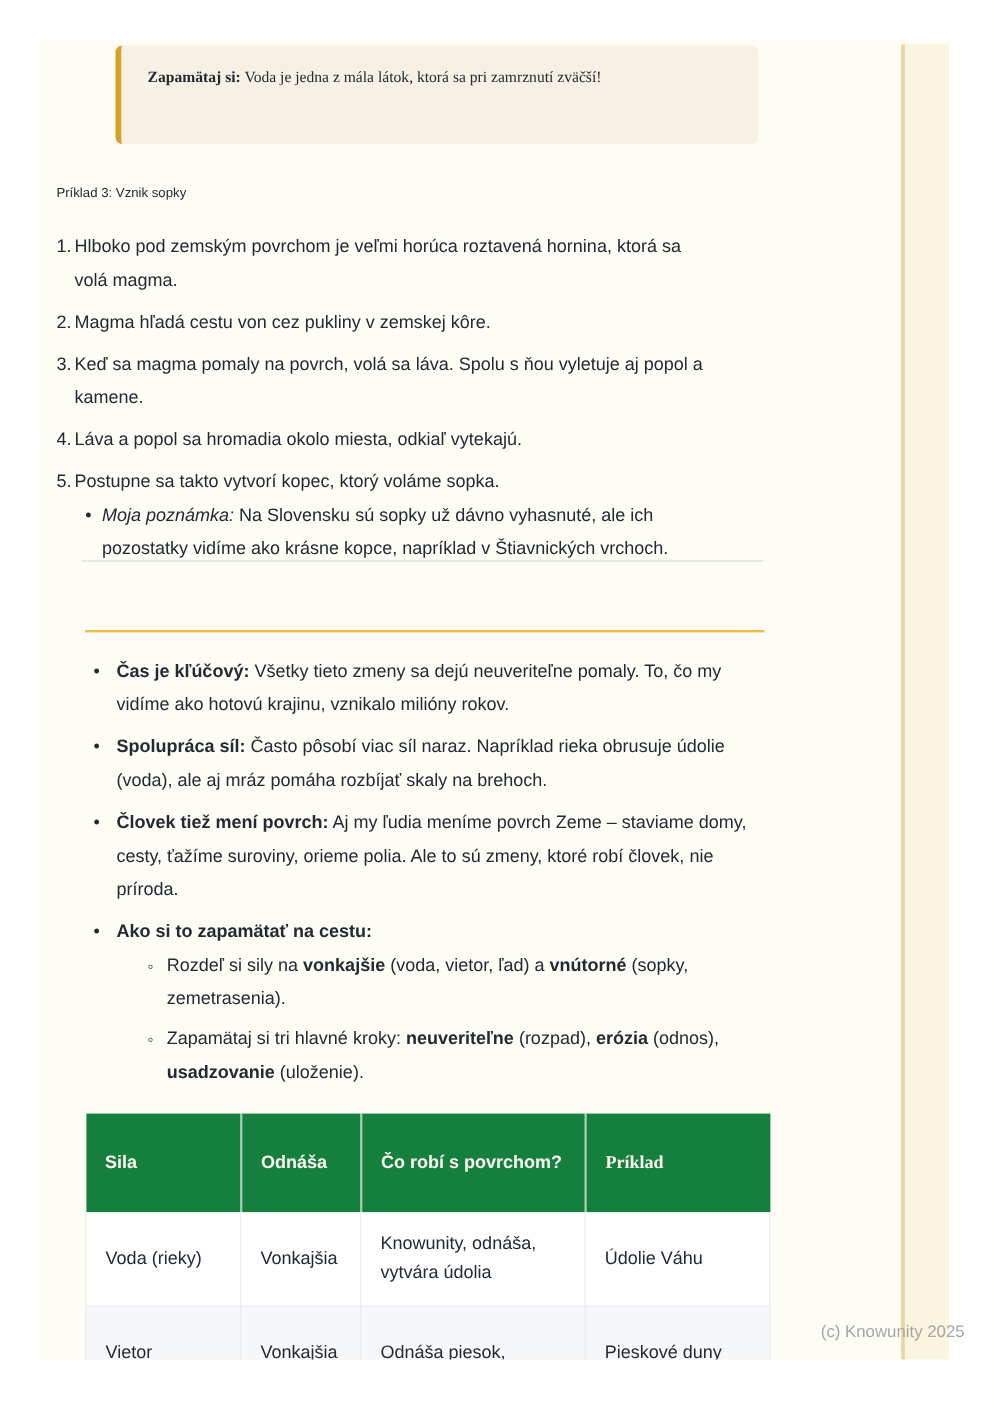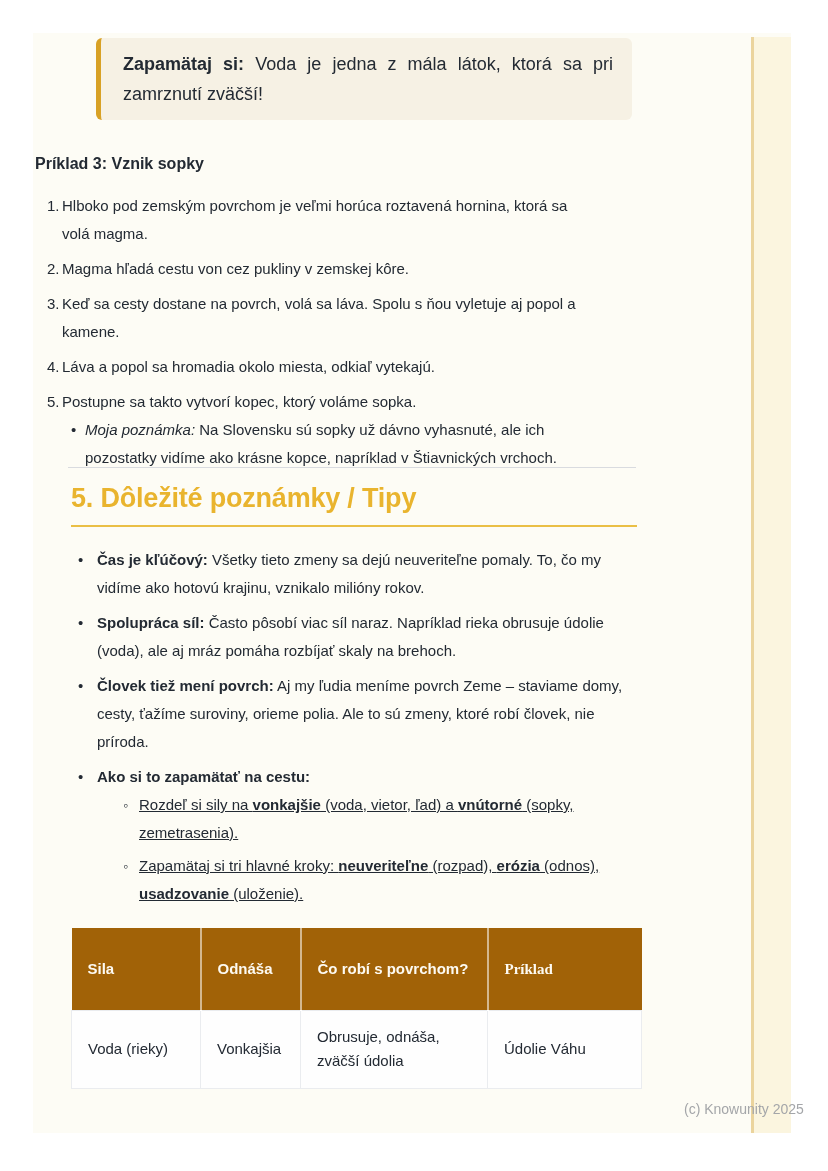--- a/index.html
+++ b/index.html
@@ -19,26 +19,26 @@
   }
   .edge-stripe {
     position:absolute; top:4px; right:0; bottom:0; width:40px;
     background:#fbf5df; border-left:3px solid #ebd49d;
   }
 
   .callout {
     position:absolute; left:63px; top:5px; width:536px; height:82px;
     background:#f6f1e4; border-left:5px solid #d8a125; border-radius:6px;
     padding:11px 19px 0 22px;
-    font-size:18px; line-height:30px; text-align:justify;
+    font-size:13px; line-height:30px; text-align:justify;font-family:Liberation Serif, serif;
   }
 
   .example-title {
-    position:absolute; left:2px; top:122px;
-    font-size:16px; font-weight:700;
+    position:absolute; left:14px; top:122px;
+    font-size:11px; font-weight:400;
   }
 
   .steps {
     position:absolute; left:14px; top:159px; width:545px;
     font-size:15px; line-height:28px;
   }
   .step { display:flex; margin-bottom:7px; }
   .step-num { flex:none; width:15px; }
   .step-text { flex:1; }
   .note-row { display:flex; margin-left:24px; }
@@ -63,29 +63,29 @@
     position:absolute; left:45px; top:513px; width:556px;
     font-size:15px; line-height:28px;
   }
   .tip { display:flex; margin-bottom:7px; }
   .tip:last-child { margin-bottom:0; }
   .tip-marker { flex:none; width:19px; }
   .tip-text { flex:1; }
   .subtips { margin-left:26px; margin-top:0; }
   .subtip { display:flex; margin-bottom:5px; }
   .subtip-marker { flex:none; width:16px; font-size:14px; }
-  .subtip-text { flex:1;text-decoration:underline; }
+  .subtip-text { flex:1; }
 
   table.tbl {
     position:absolute; left:38px; top:895px; width:570px;
     border-collapse:collapse; table-layout:fixed; font-size:15px;
   }
   .tbl th {
     height:82px; padding:0 16px; text-align:left; vertical-align:middle;
-    background:#a16207; color:#fdfaf2; font-weight:600; line-height:30px;
+    background:#15803d; color:#fdfaf2; font-weight:600; line-height:30px;
     border-right:2px solid rgba(255,255,255,0.55);
   }
   .tbl th:last-child { border-right:none;font-family:Liberation Serif, serif; }
   .tbl td {
     padding:0 16px; vertical-align:middle; line-height:24px;
     border:1px solid #eaecef;
   }
   .tbl tr.row-a td { height:78px; background:#fefefe; }
   .tbl tr.row-b td { height:80px; background:#f6f7f9; }
 
@@ -111,41 +111,40 @@
     <div class="step">
       <span class="step-num">1.</span>
       <div class="step-text">Hlboko pod zemským povrchom je veľmi horúca roztavená hornina, ktorá sa volá magma.</div>
     </div>
     <div class="step">
       <span class="step-num">2.</span>
       <div class="step-text">Magma hľadá cestu von cez pukliny v zemskej kôre.</div>
     </div>
     <div class="step">
       <span class="step-num">3.</span>
-      <div class="step-text">Keď sa cesty dostane na povrch, volá sa láva. Spolu s ňou vyletuje aj popol a kamene.</div>
+      <div class="step-text">Keď sa magma pomaly na povrch, volá sa láva. Spolu s ňou vyletuje aj popol a kamene.</div>
     </div>
     <div class="step">
       <span class="step-num">4.</span>
       <div class="step-text">Láva a popol sa hromadia okolo miesta, odkiaľ vytekajú.</div>
     </div>
     <div class="step" style="margin-bottom:0;">
       <span class="step-num">5.</span>
       <div class="step-text">Postupne sa takto vytvorí kopec, ktorý voláme sopka.</div>
     </div>
     <div class="note-row">
       <span class="note-marker">•</span>
       <div class="note-text">
         <span class="i">Moja poznámka:</span><span> Na Slovensku sú sopky už dávno vyhasnuté, ale ich pozostatky vidíme ako krásne kopce, napríklad v Štiavnických vrchoch.</span>
       </div>
     </div>
   </div>
 
   <div class="hr"></div>
 
-  <div class="sec-title">5. Dôležité poznámky / Tipy</div>
   <div class="sec-rule"></div>
 
   <div class="tips">
     <div class="tip">
       <span class="tip-marker">•</span>
       <div class="tip-text">
         <span class="b">Čas je kľúčový:</span><span> Všetky tieto zmeny sa dejú neuveriteľne pomaly. To, čo my vidíme ako hotovú krajinu, vznikalo milióny rokov.</span>
       </div>
     </div>
     <div class="tip">
@@ -188,21 +187,27 @@
     <tbody>
         <tr>
       <th>Sila</th>
       <th>Odnáša</th>
       <th>Čo robí s povrchom?</th>
       <th>Príklad</th>
     </tr>
     <tr class="row-a">
       <td>Voda (rieky)</td>
       <td>Vonkajšia</td>
-      <td>Obrusuje, odnáša, zväčší údolia</td>
+      <td>Knowunity, odnáša, vytvára údolia</td>
       <td>Údolie Váhu</td>
+    </tr>
+    <tr class="row-b">
+      <td>Vietor</td>
+      <td>Vonkajšia</td>
+      <td>Odnáša piesok,</td>
+      <td>Pieskové duny</td>
     </tr>
   </tbody>
     </table>
 
 </div>
 
 <div class="watermark">(c) Knowunity 2025</div>
 
 </body></html>

